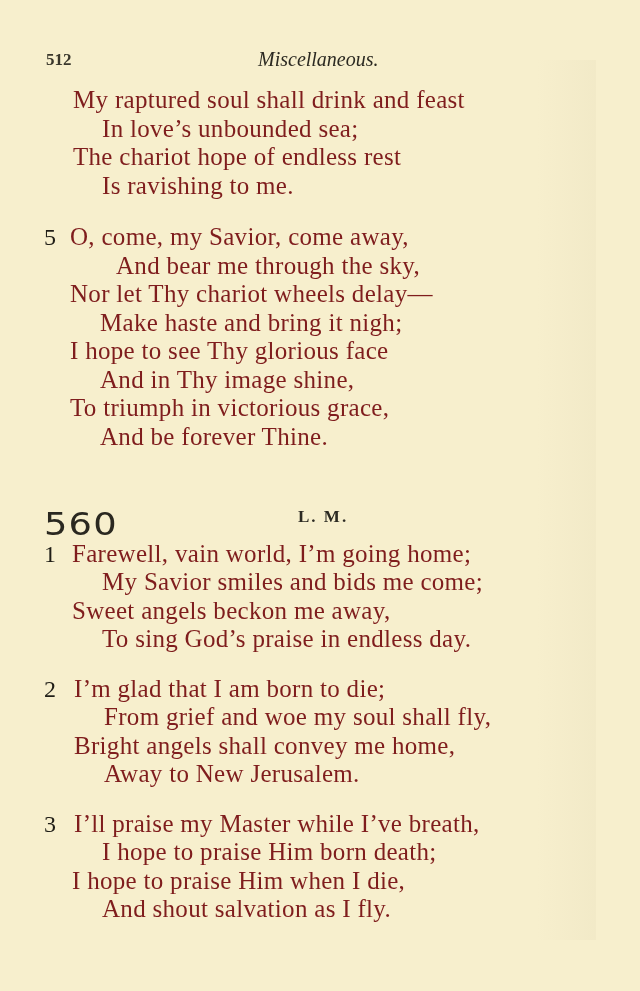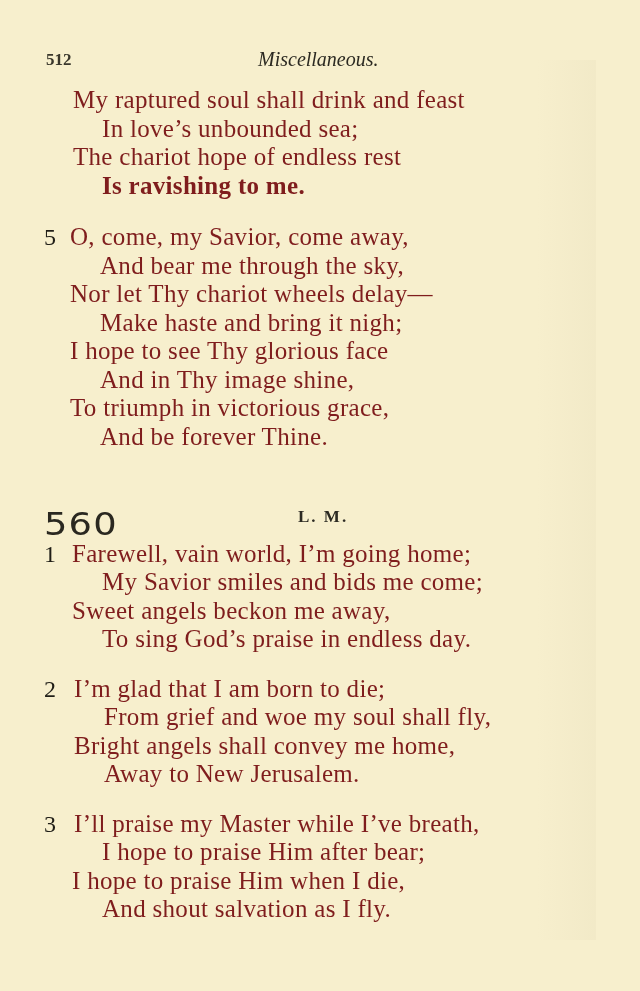--- a/index.html
+++ b/index.html
@@ -49,27 +49,27 @@
 <div class="page">
   <div class="ghost"></div>
 
   <div class="page-number">512</div>
   <div class="running-head">Miscellaneous.</div>
 
   <div>
     <div class="line" style="left:73px; top:86px;">My raptured soul shall drink and feast</div>
     <div class="line" style="left:102px; top:115px;">In love’s unbounded sea;</div>
     <div class="line" style="left:73px; top:143px;">The chariot hope of endless rest</div>
-    <div class="line" style="left:102px; top:172px;font-weight:bold;">Is ravishing to me.</div>
+    <div class="line" style="left:102px; top:172px;">Is ravishing to me.</div>
   </div>
 
   <div>
     <div class="vnum" style="left:44px; top:223px;">5</div>
     <div class="line" style="left:70px; top:223px;">O, come, my Savior, come away,</div>
-    <div class="line" style="left:100px; top:252px;text-align:right;">And bear me through the sky,</div>
+    <div class="line" style="left:116px; top:252px;text-align:right;">And bear me through the sky,</div>
     <div class="line" style="left:70px; top:280px;">Nor let Thy chariot wheels delay—</div>
     <div class="line" style="left:100px; top:309px;">Make haste and bring it nigh;</div>
     <div class="line" style="left:70px; top:337px;">I hope to see Thy glorious face</div>
     <div class="line" style="left:100px; top:366px;">And in Thy image shine,</div>
     <div class="line" style="left:70px; top:394px;">To triumph in victorious grace,</div>
     <div class="line" style="left:100px; top:423px;">And be forever Thine.</div>
   </div>
 
   <div class="hymn-number">560</div>
   <div class="meter">L. M.</div>
@@ -86,17 +86,17 @@
     <div class="vnum" style="left:44px; top:675px;">2</div>
     <div class="line" style="left:74px; top:675px;">I’m glad that I am born to die;</div>
     <div class="line" style="left:104px; top:703px;">From grief and woe my soul shall fly,</div>
     <div class="line" style="left:74px; top:732px;">Bright angels shall convey me home,</div>
     <div class="line" style="left:104px; top:760px;">Away to New Jerusalem.</div>
   </div>
 
   <div>
     <div class="vnum" style="left:44px; top:810px;">3</div>
     <div class="line" style="left:74px; top:810px;">I’ll praise my Master while I’ve breath,</div>
-    <div class="line" style="left:102px; top:838px;">I hope to praise Him after bear;</div>
+    <div class="line" style="left:102px; top:838px;">I hope to praise Him born death;</div>
     <div class="line" style="left:72px; top:867px;">I hope to praise Him when I die,</div>
     <div class="line" style="left:102px; top:895px;">And shout salvation as I fly.</div>
   </div>
 </div>
 
 </body></html>

